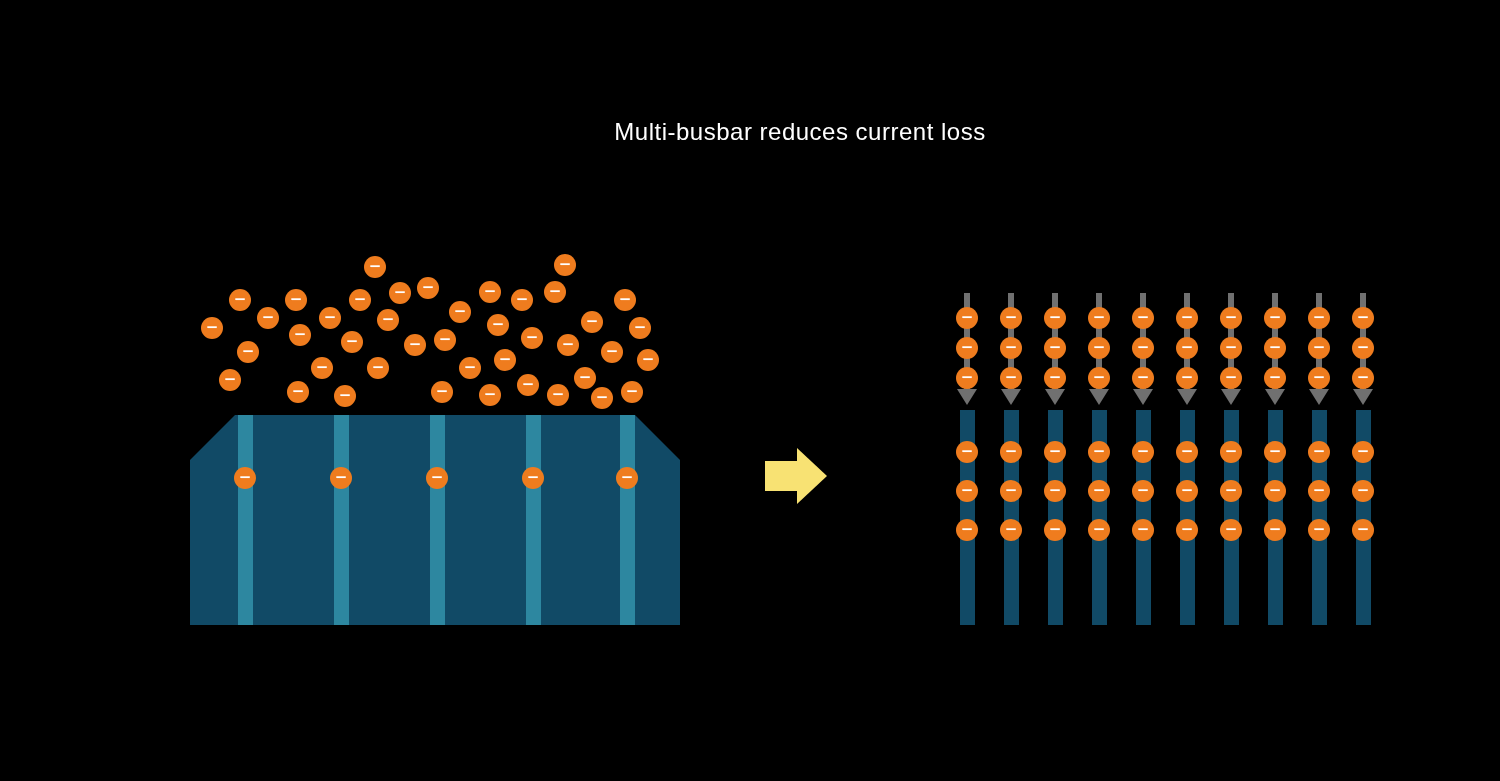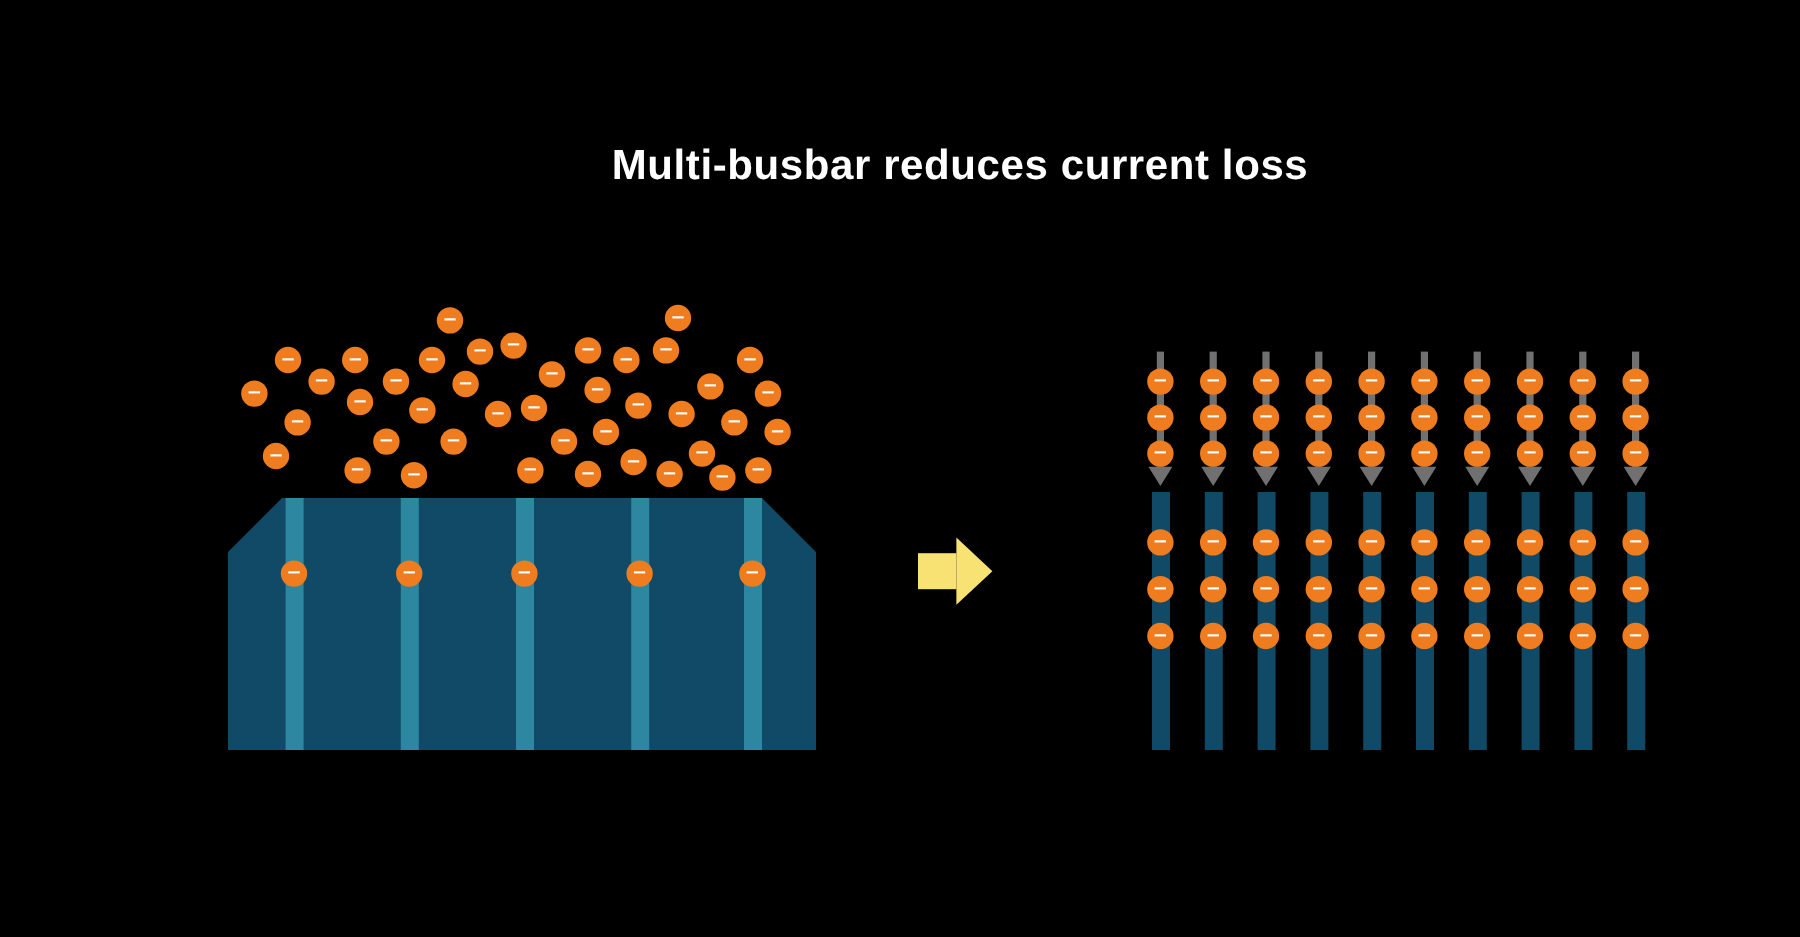--- a/index.html
+++ b/index.html
@@ -16,22 +16,22 @@
   }
   .diagram-title {
     position: absolute;
     left: 800px;
     top: 118px;
     transform: translateX(-50%);
     margin: 0;
     white-space: nowrap;
     color: var(--title-text, #fff);
     font-family: "Liberation Sans", sans-serif;
-    font-weight: bold;
-    font-size: 35px;
+    font-weight: normal;
+    font-size: 24px;
     letter-spacing: 0.5px;
   }
   .cell {
     position: absolute;
     background: var(--cell, #114a66);
   }
   .stripe {
     position: absolute;
     background: var(--stripe, #2d87a0);
   }

